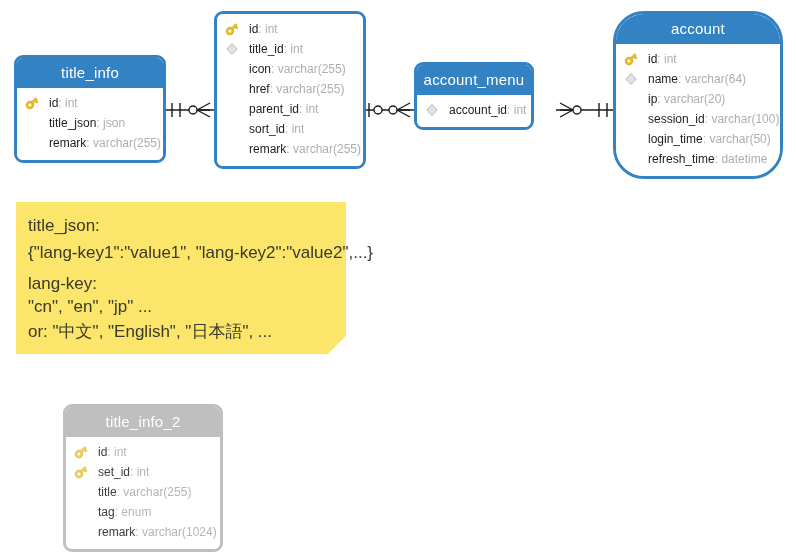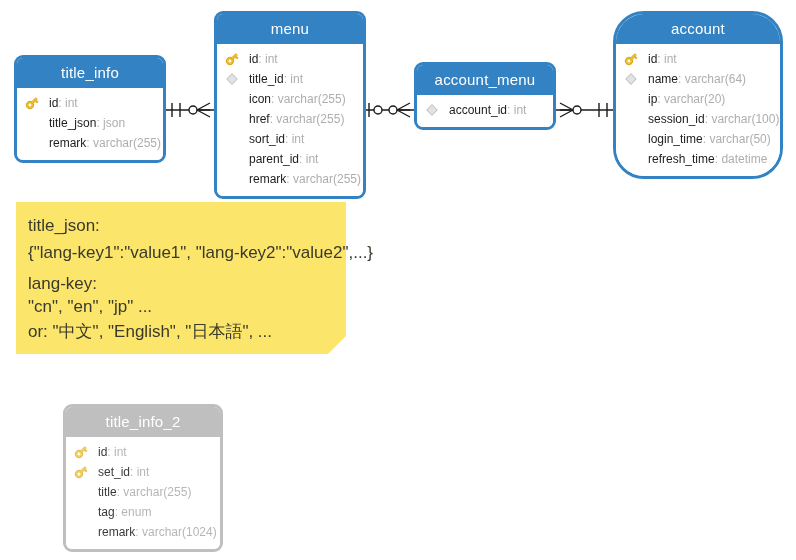--- a/index.html
+++ b/index.html
@@ -118,45 +118,44 @@
                 <rect x="7.8" y="6.9" width="6.6" height="2.2" fill="#f0c02e" stroke="#d8a81d" stroke-width="0.8"></rect>
                 <rect x="11.4" y="9.0" width="1.7" height="2.4" fill="#f0c02e" stroke="#d8a81d" stroke-width="0.8"></rect>
               </g>
             </svg>
           </span><span class="fname">id</span><span class="ftype">: </span><span class="ftype">int</span></div>
         <div class="field"><span class="fname">title_json</span><span class="ftype">: </span><span class="ftype">json</span></div>
         <div class="field"><span class="fname">remark</span><span class="ftype">: </span><span class="ftype">varchar(255)</span></div>
       </div>
     </div>
     <div class="table blue" style="left: 214px; top: 11px; width: 152px;">
-      <div class="table-header">menu</div>
       <div class="table-body">
         <div class="field"><span class="ico">
             <svg width="16" height="16" viewBox="0 0 16 16">
               <g transform="rotate(-45 8 8)">
                 <circle cx="5.1" cy="8" r="3.5" fill="#f0c02e" stroke="#d8a81d" stroke-width="1"></circle>
                 <circle cx="5.1" cy="8" r="1.35" fill="#ffffff"></circle>
                 <rect x="7.8" y="6.9" width="6.6" height="2.2" fill="#f0c02e" stroke="#d8a81d" stroke-width="0.8"></rect>
                 <rect x="11.4" y="9.0" width="1.7" height="2.4" fill="#f0c02e" stroke="#d8a81d" stroke-width="0.8"></rect>
               </g>
             </svg>
           </span><span class="fname">id</span><span class="ftype">: </span><span class="ftype">int</span></div>
         <div class="field"><span class="ico">
             <svg width="16" height="16" viewBox="0 0 16 16">
               <polygon points="8,2.6 13.2,8 8,13.4 2.8,8" fill="#e2e2e2" stroke="#b9b9b9" stroke-width="1"></polygon>
             </svg>
           </span><span class="fname">title_id</span><span class="ftype">: </span><span class="ftype">int</span></div>
         <div class="field"><span class="fname">icon</span><span class="ftype">: </span><span class="ftype">varchar(255)</span></div>
         <div class="field"><span class="fname">href</span><span class="ftype">: </span><span class="ftype">varchar(255)</span></div>
+        <div class="field"><span class="fname">parent_id</span><span class="ftype">: </span><span class="ftype">int</span></div>
         <div class="field"><span class="fname">sort_id</span><span class="ftype">: </span><span class="ftype">int</span></div>
-        <div class="field"><span class="fname">parent_id</span><span class="ftype">: </span><span class="ftype">int</span></div>
         <div class="field"><span class="fname">remark</span><span class="ftype">: </span><span class="ftype">varchar(255)</span></div>
       </div>
     </div>
-    <div class="table blue" style="left: 414px; top: 62px; width: 142px;">
+    <div class="table blue" style="left: 414px; top: 62px; width: 120px;">
       <div class="table-header">account_menu</div>
       <div class="table-body">
         <div class="field"><span class="ico">
             <svg width="16" height="16" viewBox="0 0 16 16">
               <polygon points="8,2.6 13.2,8 8,13.4 2.8,8" fill="#e2e2e2" stroke="#b9b9b9" stroke-width="1"></polygon>
             </svg>
           </span><span class="fname">account_id</span><span class="ftype">: </span><span class="ftype">int</span></div>
       </div>
     </div>
     <div class="table blue" style="left: 613px; top: 11px; width: 170px; border-radius: 31px;">

